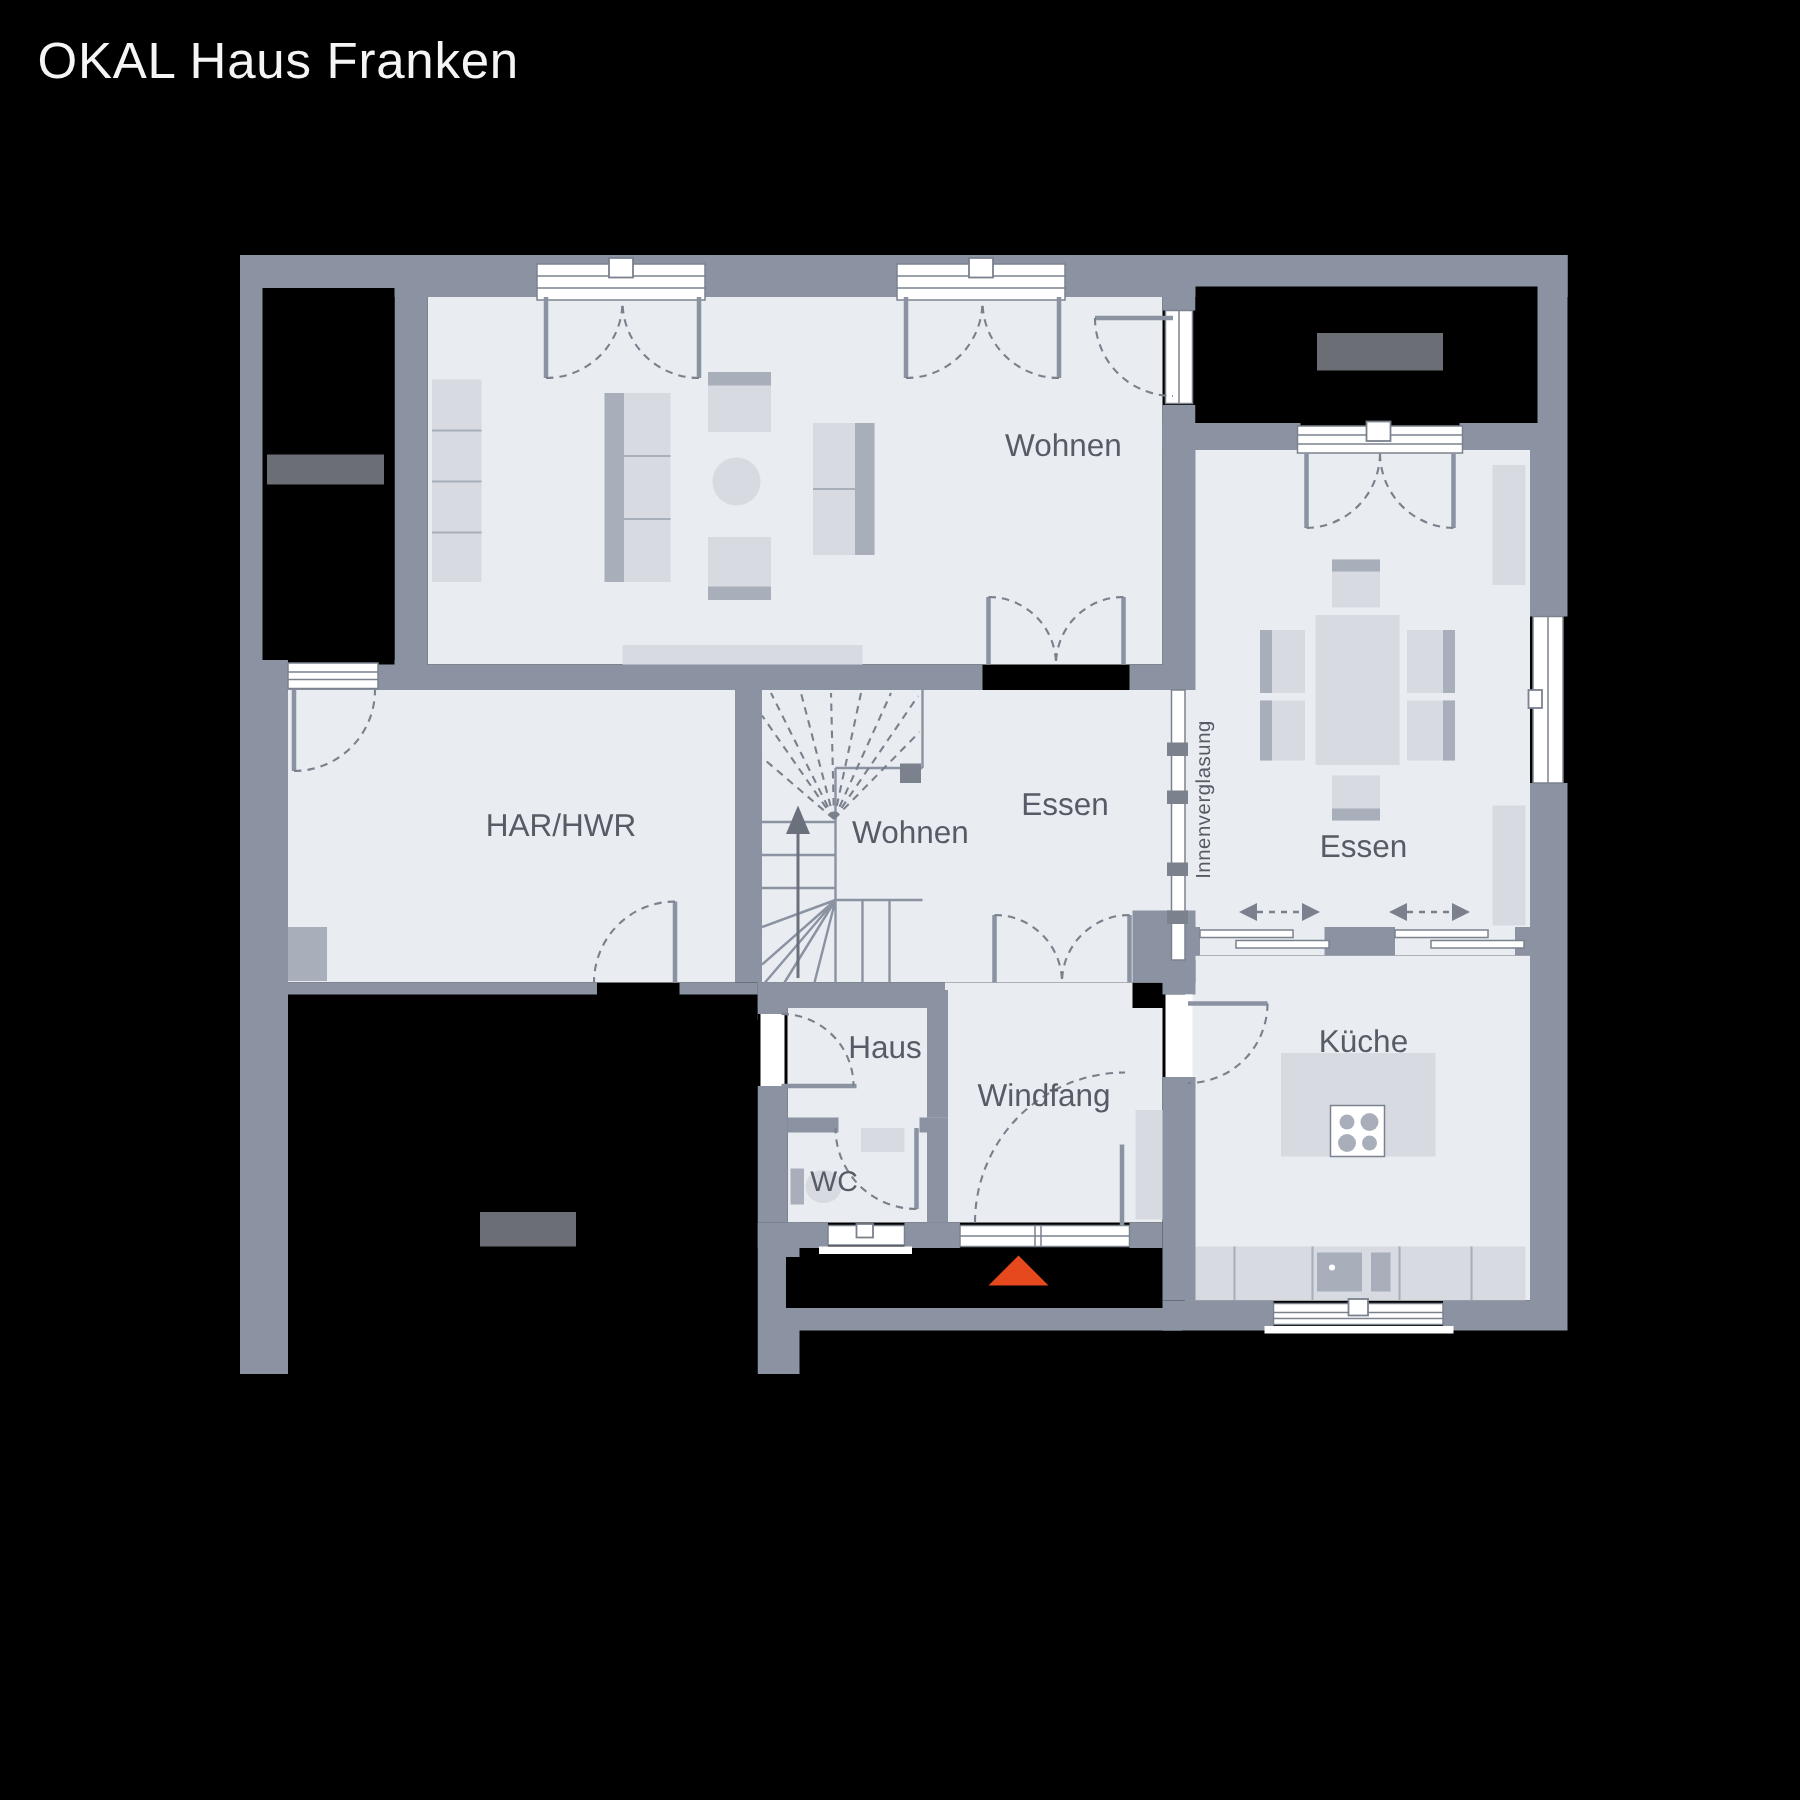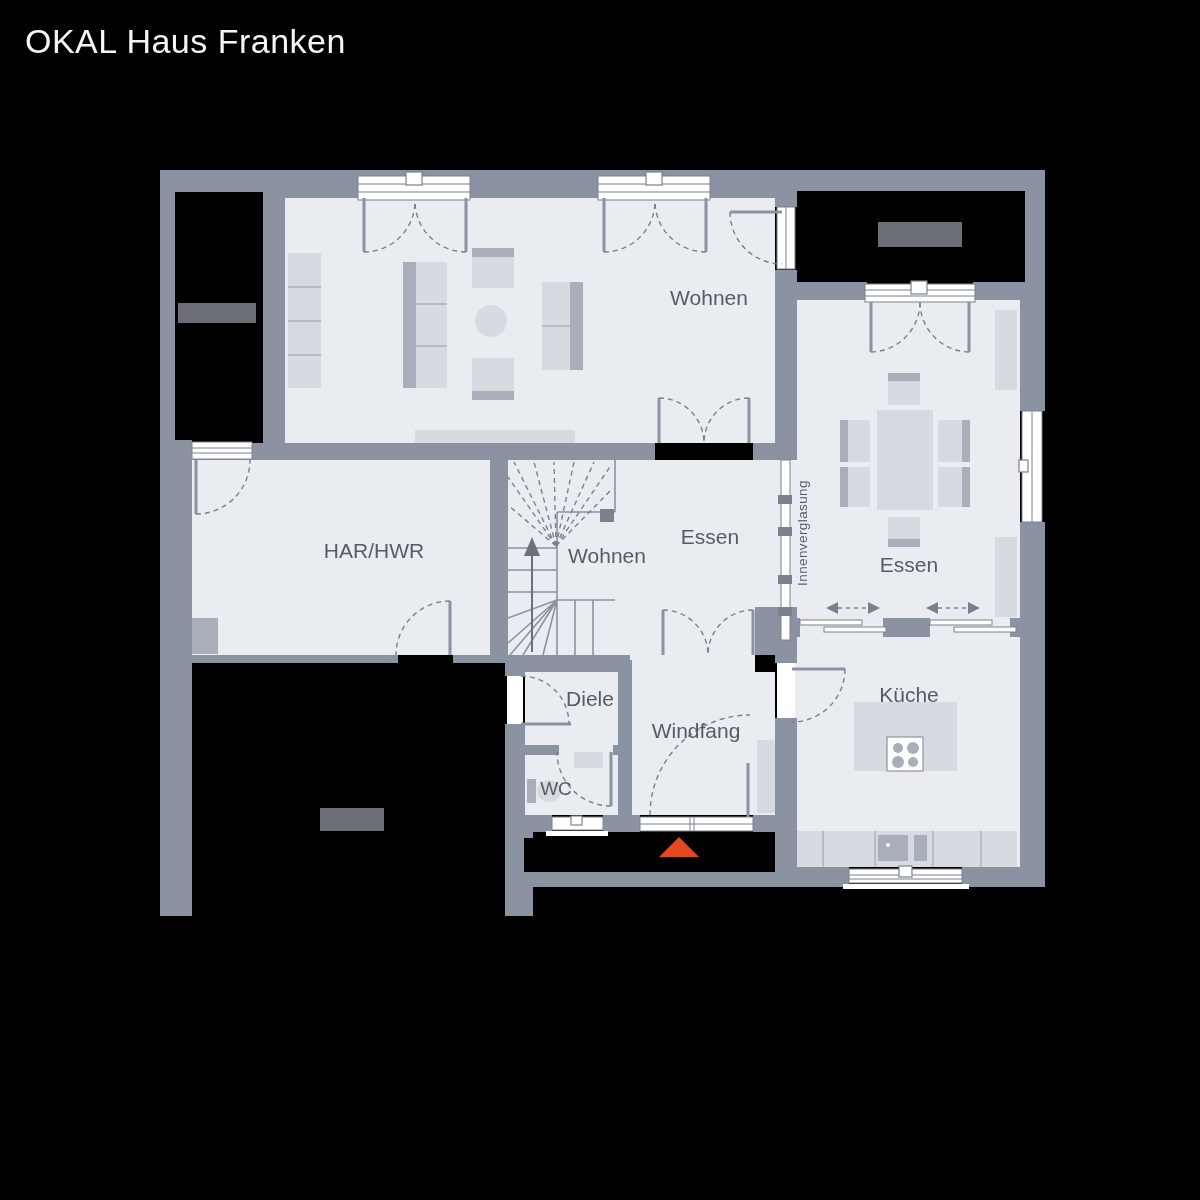--- a/index.html
+++ b/index.html
@@ -243,17 +243,17 @@
   </svg>
 
   <div class="title">OKAL Haus Franken</div>
 
   <div class="rlabel" style="left:709px;top:298px">Wohnen</div>
   <div class="rlabel" style="left:374px;top:551px">HAR/HWR</div>
   <div class="rlabel" style="left:607px;top:556px">Wohnen</div>
   <div class="rlabel" style="left:710px;top:537px">Essen</div>
   <div class="rlabel" style="left:909px;top:565px">Essen</div>
   <div class="rlabel" style="left:909px;top:695px">Küche</div>
-  <div class="rlabel" style="left:590px;top:699px">Diele</div>
+  <div class="rlabel" style="left:590px;top:699px">Haus</div>
   <div class="rlabel small" style="left:556px;top:789px">WC</div>
   <div class="rlabel" style="left:696px;top:731px">Windfang</div>
   <div class="rlabel vert" style="left:802px;top:533px">Innenverglasung</div>
 </div>
 
 </body></html>

